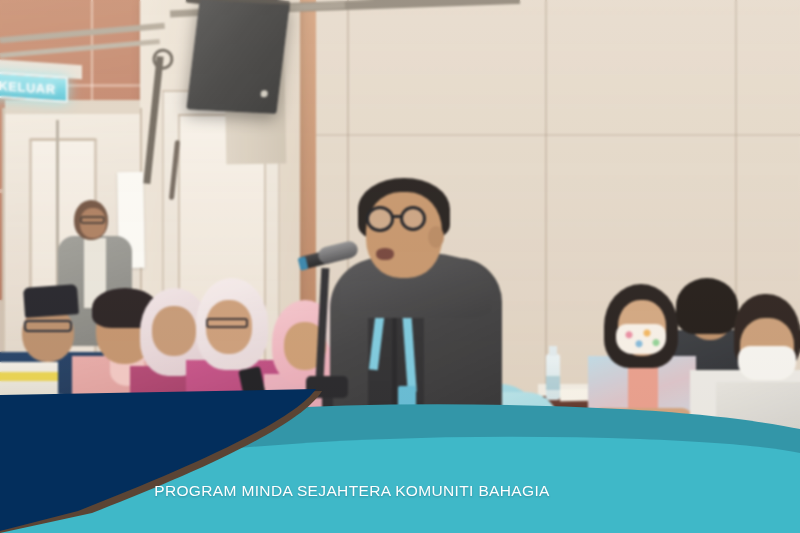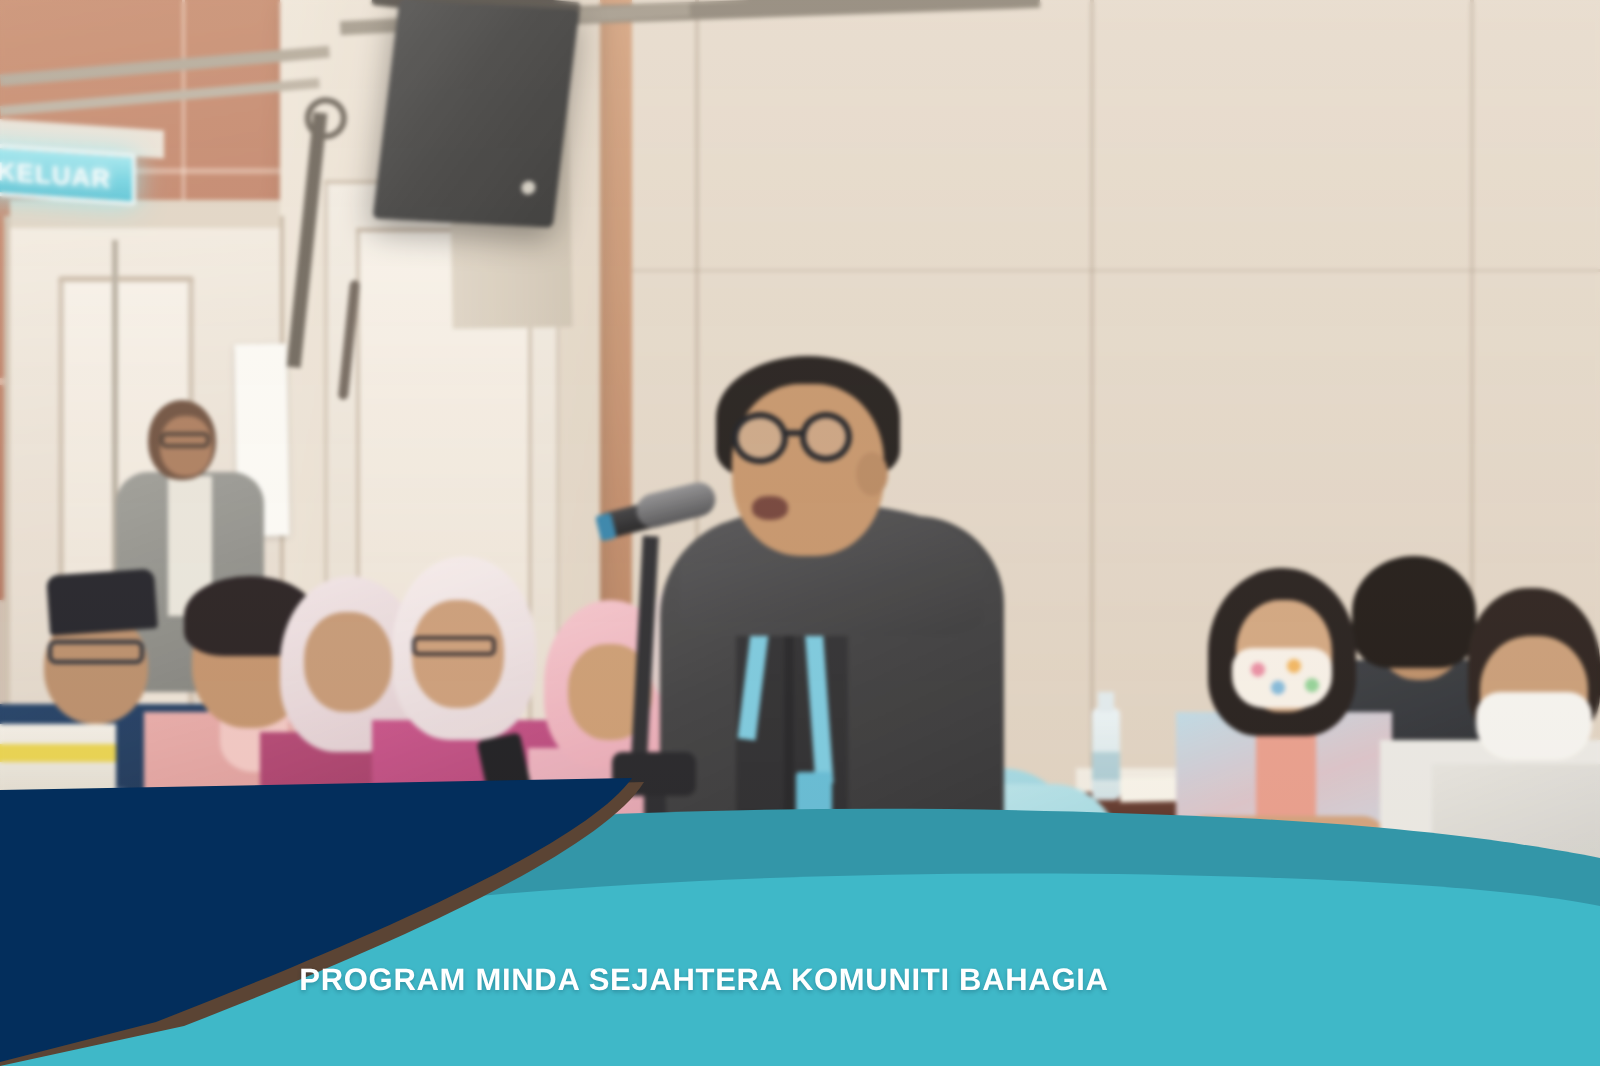--- a/index.html
+++ b/index.html
@@ -260,21 +260,21 @@
   .photo-blur{position:absolute;inset:0;backdrop-filter:blur(1.1px);pointer-events:none;}
   .photo-warm{position:absolute;inset:0;background:linear-gradient(180deg,rgba(255,244,228,.12),rgba(255,236,214,.05));pointer-events:none;}
 
   
   .banner{position:absolute;left:0;right:0;bottom:0;height:150px;pointer-events:none;}
   .banner svg{display:block;width:800px;height:150px;}
 
   .caption{
     position:absolute;left:0;right:0;bottom:30px;
     text-align:center;color:#ffffff;
-    font-size:15.5px;font-weight:700;letter-spacing:.35px;line-height:1.55;
+    font-size:15.5px;font-weight:400;letter-spacing:.35px;line-height:1.55;
     text-shadow:0 1px 2px rgba(0,40,60,.28);
     padding-right:96px;
   }
   .caption .l2{display:block;}
 
   
   .logo{
     position:absolute;right:20px;bottom:26px;width:92px;
     text-align:center;
   }

